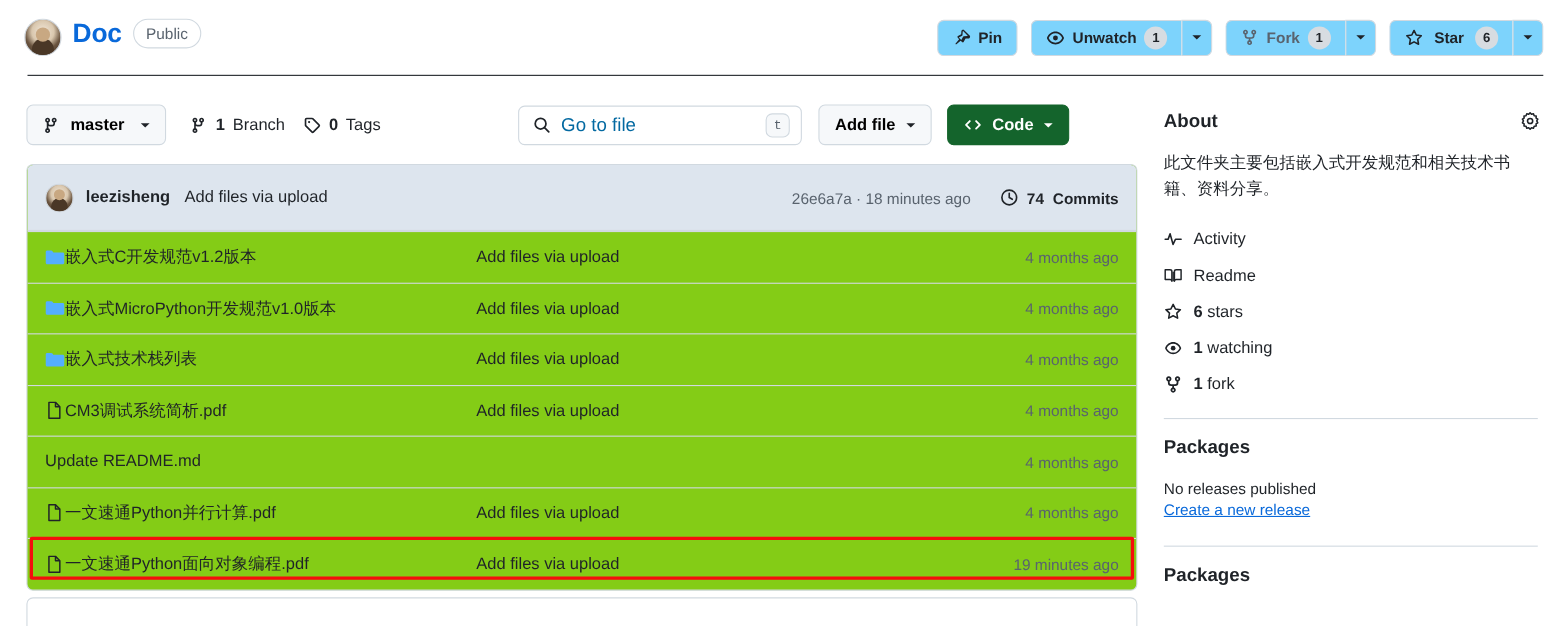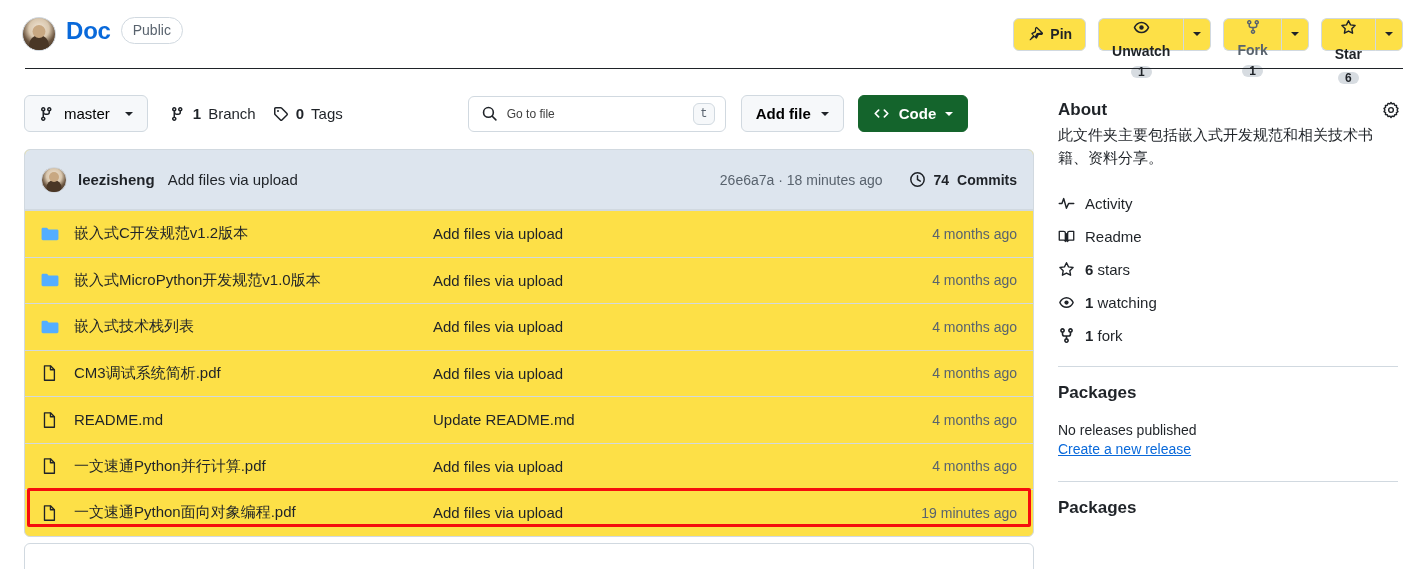--- a/index.html
+++ b/index.html
@@ -48,27 +48,27 @@
     padding: 5px 11px 6px; background: transparent;
   }
   .header-actions {
     margin-left: auto; margin-right: 22px;
     display: flex; align-items: center; gap: 12px;
   }
   .btn {
     display: inline-flex; align-items: center; gap: 7px;
     height: 33px; padding: 0 13px;
     border: 1px solid #d1d9e0; border-radius: 6px;
-    background: #fde047; color: #1f2328;
+    background: #7dd3fc; color: #1f2328;
     font-size: 14px; font-weight: bold; font-family: inherit;
     white-space: nowrap; cursor: pointer;
   }
   .btn-group { display: flex; align-items: stretch; }
   .btn-group .btn:first-child {
-    border-top-right-radius: 0; border-bottom-right-radius: 0; border-right: none; flex-direction: column;
+    border-top-right-radius: 0; border-bottom-right-radius: 0; border-right: none;
   }
   .btn-group .btn:last-child {
     border-top-left-radius: 0; border-bottom-left-radius: 0;
     padding: 0 9px;
   }
   .counter {
     display: inline-flex; align-items: center; justify-content: center;
     min-width: 21px; height: 21px; padding: 0 6px;
     border-radius: 2em; background: #d7dce1; color: #1f2328;
     font-size: 12px; font-weight: bold; line-height: 1;
@@ -86,35 +86,35 @@
 
   
   .toolbar {
     position: absolute; left: 24px; top: 95px; width: 1010px; height: 37px;
     display: flex; align-items: center;
   }
   .branch-btn {
     display: inline-flex; align-items: center; gap: 9px;
     height: 37px; padding: 0 14px;
     border: 1px solid #d1d9e0; border-radius: 6px; background: #f6f8fa;
-    font-size: 15px; font-weight: normal; cursor: pointer;
+    font-size: 15px; font-weight: bold; cursor: pointer;
   }
   .meta-link {
     display: inline-flex; align-items: center; gap: 7px;
     font-size: 15px; color: #1f2328; cursor: pointer;
   }
   .meta-link b { font-weight: bold; }
   .gofile {
     position: relative;
     display: flex; align-items: center; gap: 9px;
     width: 258px; height: 36px; padding: 0 10px 0 12px;
     border: 1px solid #d1d9e0; border-radius: 6px; background: #ffffff;
     cursor: text;
   }
-  .gofile-placeholder { font-size: 12px; color: #404040; }
+  .gofile-placeholder { font-size: 17px; color: #0369a1; }
   .kbd {
     margin-left: auto;
     display: inline-flex; align-items: center; justify-content: center;
     width: 22px; height: 22px; border: 1px solid #d1d9e0; border-radius: 6px;
     background: #f6f8fa; color: #59636e; font-size: 12px;
     font-family: "Liberation Mono", monospace;
   }
   .addfile-btn {
     display: inline-flex; align-items: center; gap: 10px;
     height: 37px; padding: 0 14px;
@@ -127,21 +127,21 @@
     border: 1px solid #15652c; border-radius: 6px;
     background: #14642c; color: #ffffff;
     font-size: 15px; font-weight: bold; cursor: pointer;
   }
   .code-btn .caret { border-top-color: #ffffff; }
 
   
   .file-card {
     position: absolute; left: 24px; top: 149px; width: 1010px;
     border: 1px solid #d1d9e0; border-radius: 6px; overflow: hidden;
-    background: #fde047;
+    background: #84cc16;
   }
   .commit-bar {
     display: flex; align-items: center;
     height: 60px; padding: 0 16px;
     background: #dde5ee; border-bottom: 1px solid #d1d9e0;
   }
   .commit-avatar {
     width: 26px; height: 26px; border-radius: 50%; flex: none;
     background: radial-gradient(circle at 50% 34%, #f2e7d8 0%, #d9c7ae 38%, #6b5540 62%, #3a2c20 100%);
     border: 1px solid #d0d7de; position: relative; overflow: hidden;
@@ -166,21 +166,21 @@
   }
   .commits-count b { font-weight: bold; }
 
   .file-row {
     display: flex; align-items: center; height: 46.5px;
     padding: 0 16px; border-top: 1px solid #d1d9e0;
     position: relative;
   }
   .file-row:first-of-type { border-top: none; }
   .file-name-cell {
-    display: flex; align-items: center; gap: 15px;
+    display: flex; align-items: center; 
     width: 392px; flex: none;
   }
   .file-name {
     font-size: 15px; color: #1f2328; cursor: pointer; white-space: nowrap;
   }
   .file-msg { font-size: 15px; color: #1f2328; cursor: pointer; }
   .file-time {
     margin-left: auto; font-size: 14px; color: #59636e; white-space: nowrap;
   }
   .highlight-box {
@@ -201,21 +201,21 @@
   .about-head {
     display: flex; align-items: center; height: 28px;
   }
   .about-title { font-size: 17px; font-weight: bold; }
   .gear-btn {
     margin-left: auto; cursor: pointer; display: inline-flex;
     align-items: center; justify-content: center;
     width: 24px; height: 24px;
   }
   .about-desc {
-    font-size: 15px; line-height: 1.52; color: #1f2328;
+    margin-top: 14px; font-size: 15px; line-height: 1.52; color: #1f2328;
     width: 330px;
   }
   .about-links { margin-top: 17px; }
   .about-link {
     display: flex; align-items: center; gap: 10px;
     height: 33px; font-size: 15px; color: #1f2328; cursor: pointer;
   }
   .about-link b { font-weight: bold; }
   .hr {
     height: 1px; background: #d1d9e0; margin: 14px 0 0; width: 340px;
@@ -429,29 +429,20 @@
               <path d="M8.4 1.6v3.5h3.5" stroke-linejoin="round"></path>
             </svg>
         </span>
         <span class="file-name">CM3调试系统简析.pdf</span>
       </div>
       <span class="file-msg">Add files via upload</span>
       <span class="file-time">4 months ago</span>
     </div>
 
     <div class="file-row">
-      <div class="file-name-cell">
-        <span>
-          <svg width="18" height="18" viewBox="0 0 16 16" fill="none" stroke="#1f2328" stroke-width="1.2">
-              <path d="M3.1 1.6h5.3l3.5 3.5v9.3H3.1z" stroke-linejoin="round"></path>
-              <path d="M8.4 1.6v3.5h3.5" stroke-linejoin="round"></path>
-            </svg>
-        </span>
-        <span class="file-name">README.md</span>
-      </div>
       <span class="file-msg">Update README.md</span>
       <span class="file-time">4 months ago</span>
     </div>
 
     <div class="file-row">
       <div class="file-name-cell">
         <span>
           <svg width="18" height="18" viewBox="0 0 16 16" fill="none" stroke="#1f2328" stroke-width="1.2">
               <path d="M3.1 1.6h5.3l3.5 3.5v9.3H3.1z" stroke-linejoin="round"></path>
               <path d="M8.4 1.6v3.5h3.5" stroke-linejoin="round"></path>

